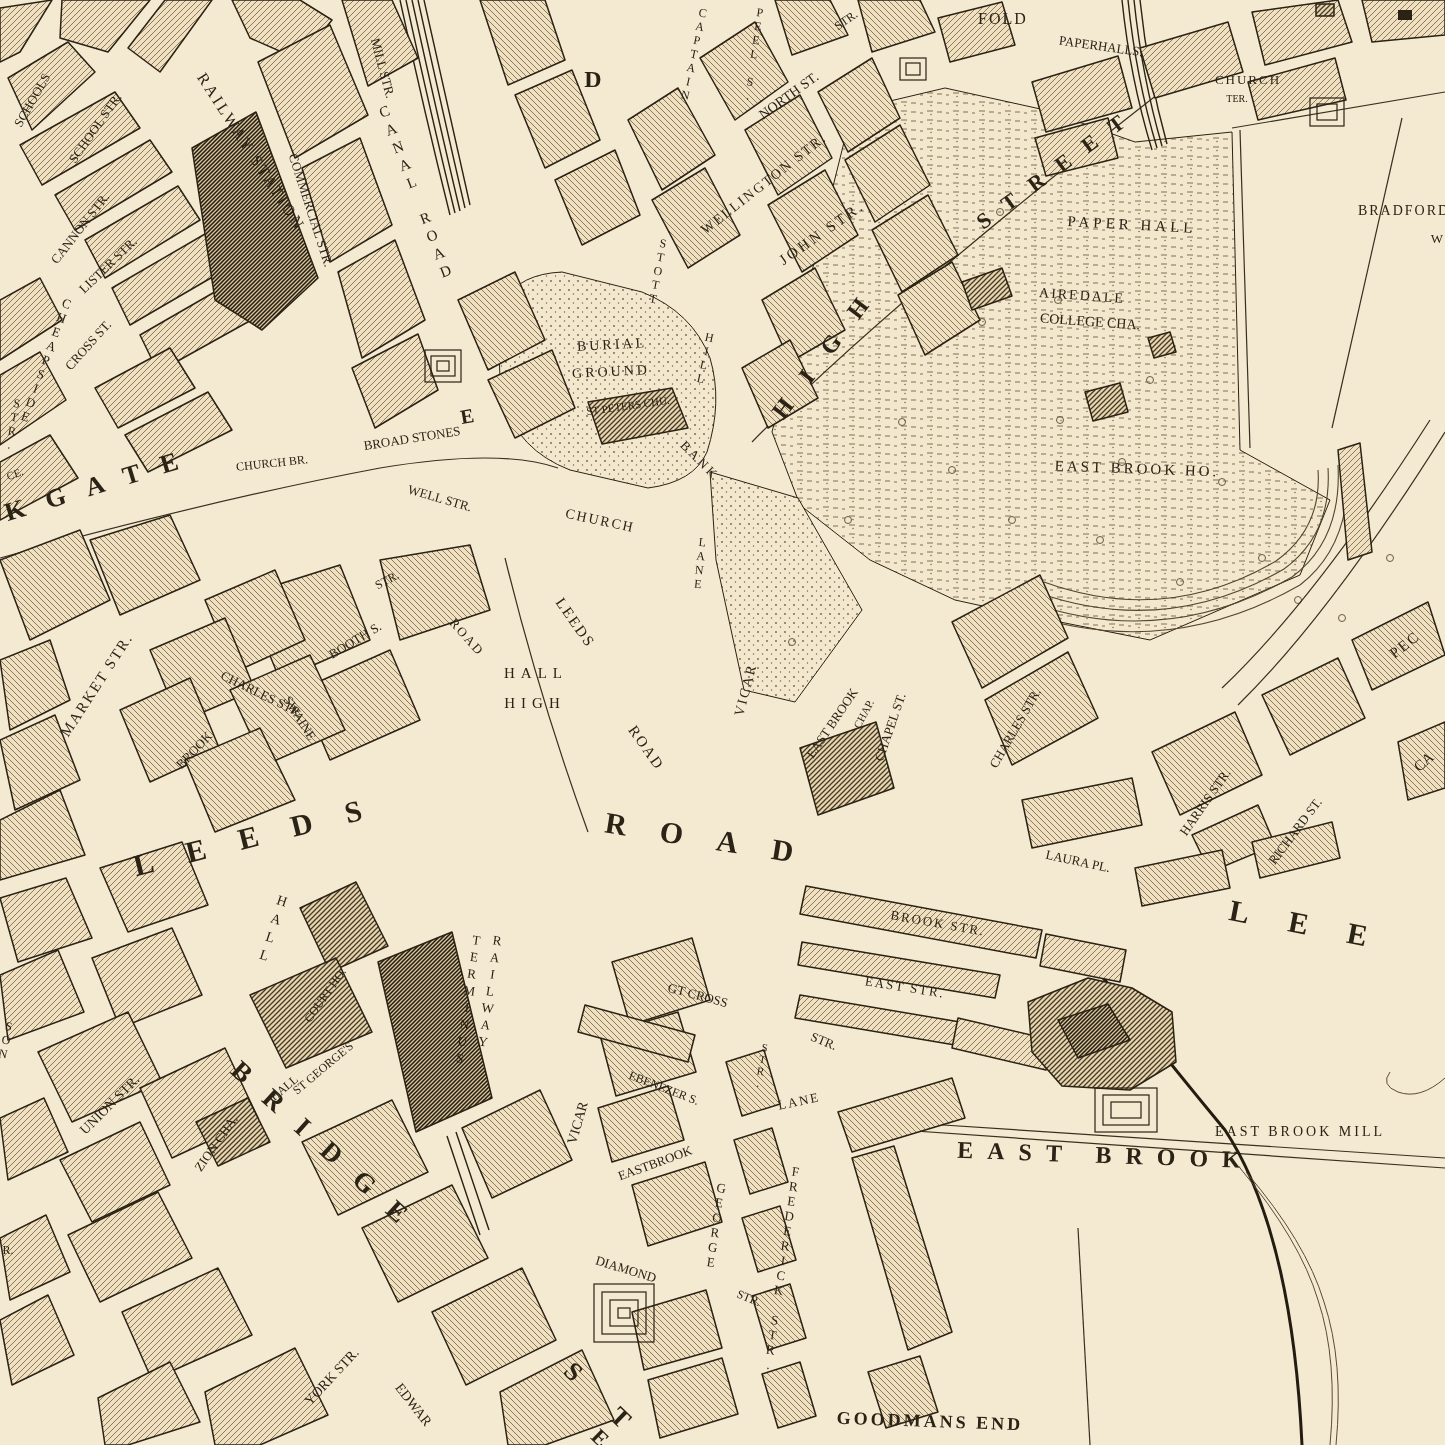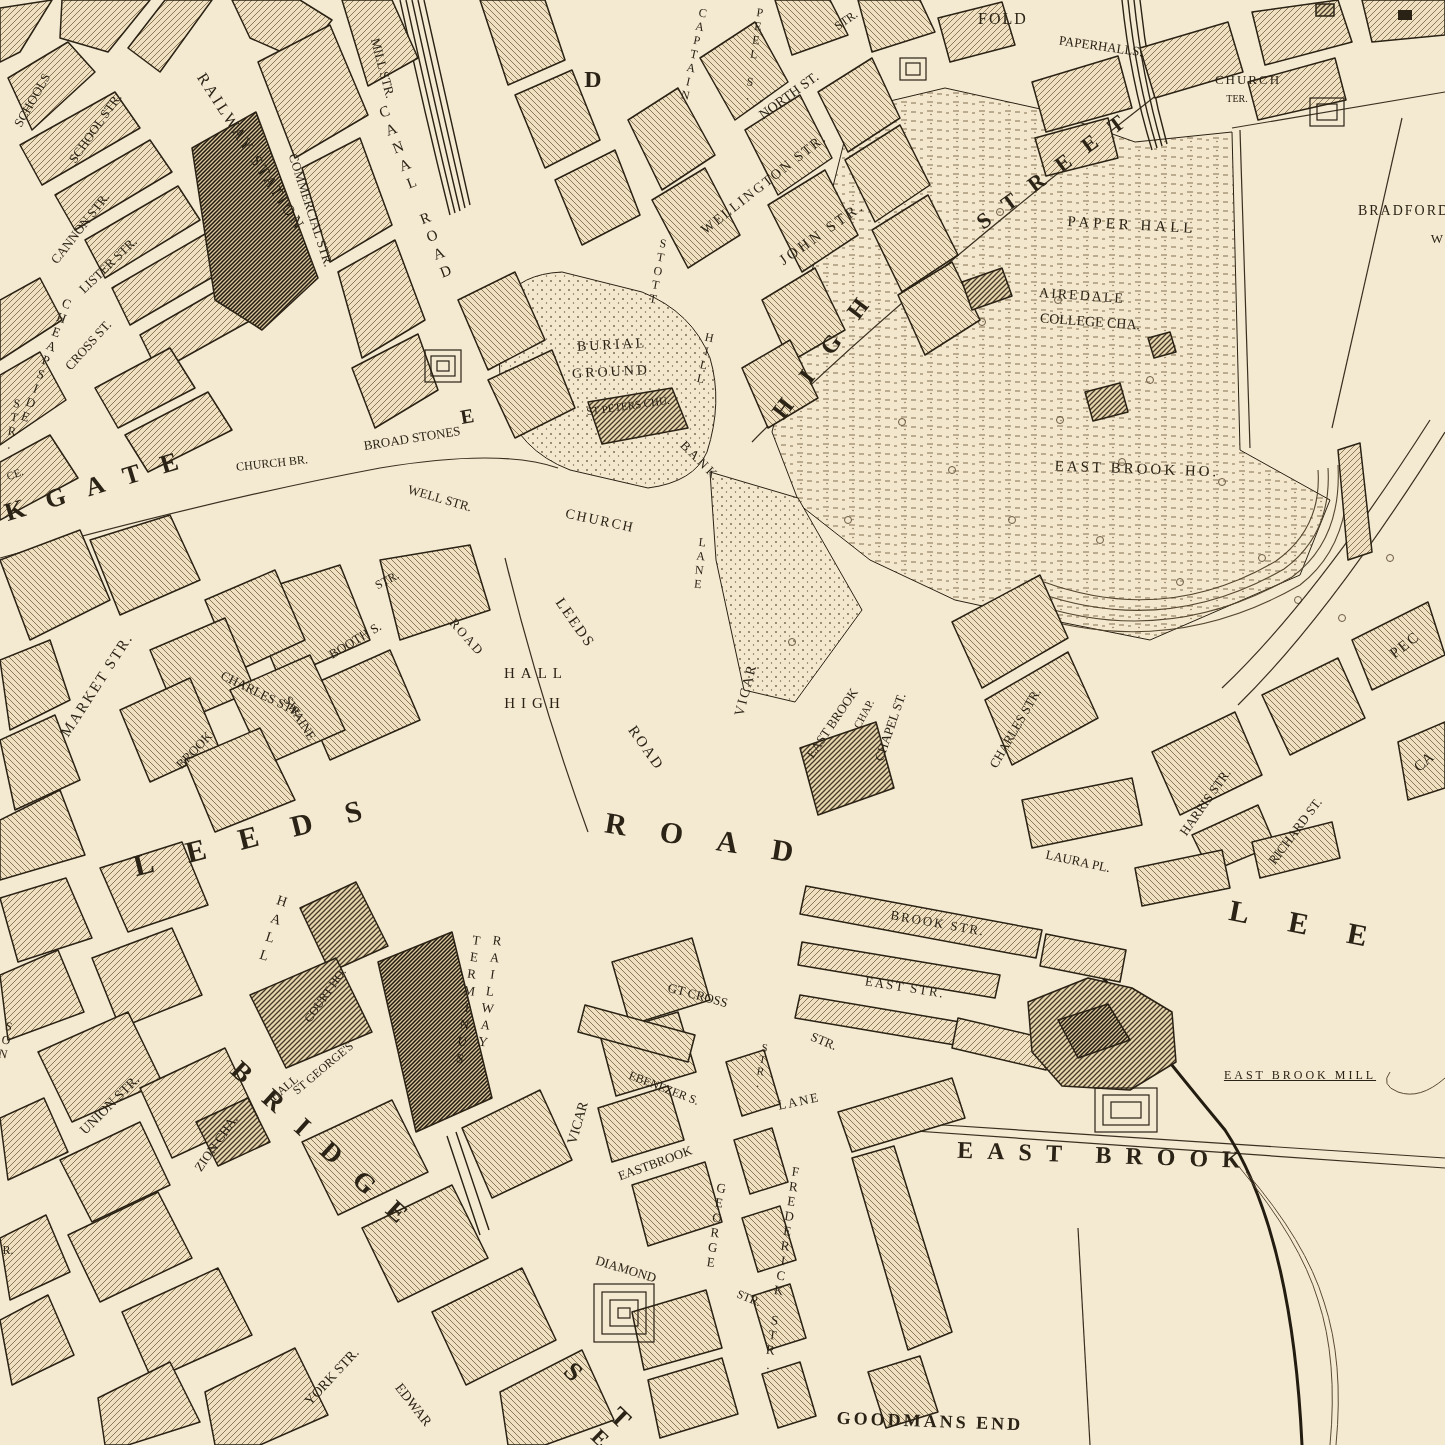--- a/index.html
+++ b/index.html
@@ -350,21 +350,21 @@
       <div class="lbl" style="left: 824px; top: 1041px; font-size: 13px; letter-spacing: 0px; font-weight: 400; transform: translate(-50%, -50%) rotate(22deg);">STR.</div>
       <div class="lbl" style="left: 761px; top: 1065px; font-size: 11px; letter-spacing: 0px; font-weight: 400; writing-mode: vertical-rl; text-orientation: upright; transform: translate(-50%, -50%) rotate(10deg);">STR.</div>
       <div class="lbl" style="left: 905px; top: 987px; font-size: 13px; letter-spacing: 2px; font-weight: 400; transform: translate(-50%, -50%) rotate(9deg);">EAST STR.</div>
       <div class="lbl" style="left: 938px; top: 923px; font-size: 13px; letter-spacing: 2px; font-weight: 400; transform: translate(-50%, -50%) rotate(10deg);">BROOK STR.</div>
       <div class="lbl" style="left: 655px; top: 1163px; font-size: 13px; letter-spacing: 0px; font-weight: 400; transform: translate(-50%, -50%) rotate(-20deg);">EASTBROOK</div>
       <div class="lbl" style="left: 799px; top: 1101px; font-size: 13px; letter-spacing: 2px; font-weight: 400; transform: translate(-50%, -50%) rotate(-12deg);">LANE</div>
       <div class="lbl" style="left: 626px; top: 1269px; font-size: 13px; letter-spacing: 0px; font-weight: 400; transform: translate(-50%, -50%) rotate(17deg);">DIAMOND</div>
       <div class="lbl" style="left: 749px; top: 1298px; font-size: 12px; letter-spacing: 0px; font-weight: 400; transform: translate(-50%, -50%) rotate(22deg);">STR.</div>
       <div class="lbl" style="left: 716px; top: 1225px; font-size: 13px; letter-spacing: 0px; font-weight: 400; writing-mode: vertical-rl; text-orientation: upright; transform: translate(-50%, -50%) rotate(8deg);">GEORGE</div>
       <div class="lbl" style="left: 782px; top: 1268px; font-size: 13px; letter-spacing: 0px; font-weight: 400; writing-mode: vertical-rl; text-orientation: upright; transform: translate(-50%, -50%) rotate(8deg);">FREDERICK STR.</div>
-      <div class="lbl" style="left: 1300px; top: 1075px; font-size: 12px; letter-spacing: 3px; font-weight: 400; transform: translate(-50%, -50%) rotate(0deg); text-decoration: underline;">EAST BROOK MILL</div>
+      <div class="lbl" style="left: 1300px; top: 1132px; font-size: 14px; letter-spacing: 3px; font-weight: 400; transform: translate(-50%, -50%) rotate(0deg);">EAST BROOK MILL</div>
       <div class="lbl" style="left: 1106px; top: 1155px; font-size: 24px; letter-spacing: 14px; font-weight: 700; transform: translate(-50%, -50%) rotate(2deg);">EAST BROOK</div>
       <div class="lbl" style="left: 930px; top: 1421px; font-size: 18px; letter-spacing: 3px; font-weight: 700; transform: translate(-50%, -50%) rotate(2deg);">GOODMANS END</div>
       <div class="lbl" style="left: 1003px; top: 19px; font-size: 16px; letter-spacing: 2px; font-weight: 400; transform: translate(-50%, -50%) rotate(0deg);">FOLD</div>
       <div class="lbl" style="left: 1101px; top: 46px; font-size: 13px; letter-spacing: 0px; font-weight: 400; transform: translate(-50%, -50%) rotate(8deg);">PAPERHALLS.</div>
       <div class="lbl" style="left: 1248px; top: 79px; font-size: 13px; letter-spacing: 2px; font-weight: 400; transform: translate(-50%, -50%) rotate(0deg);">CHURCH</div>
       <div class="lbl" style="left: 1237px; top: 99px; font-size: 10px; letter-spacing: 0px; font-weight: 400; transform: translate(-50%, -50%) rotate(0deg);">TER.</div>
       <div class="lbl" style="left: 1132px; top: 225px; font-size: 15px; letter-spacing: 4px; font-weight: 400; transform: translate(-50%, -50%) rotate(3deg);">PAPER HALL</div>
       <div class="lbl" style="left: 1082px; top: 296px; font-size: 14px; letter-spacing: 2px; font-weight: 400; transform: translate(-50%, -50%) rotate(4deg);">AIREDALE</div>
       <div class="lbl" style="left: 1090px; top: 322px; font-size: 14px; letter-spacing: 0px; font-weight: 400; transform: translate(-50%, -50%) rotate(4deg);">COLLEGE CHA.</div>
       <div class="lbl" style="left: 1137px; top: 469px; font-size: 15px; letter-spacing: 3px; font-weight: 400; transform: translate(-50%, -50%) rotate(2deg);">EAST BROOK HO.</div>

